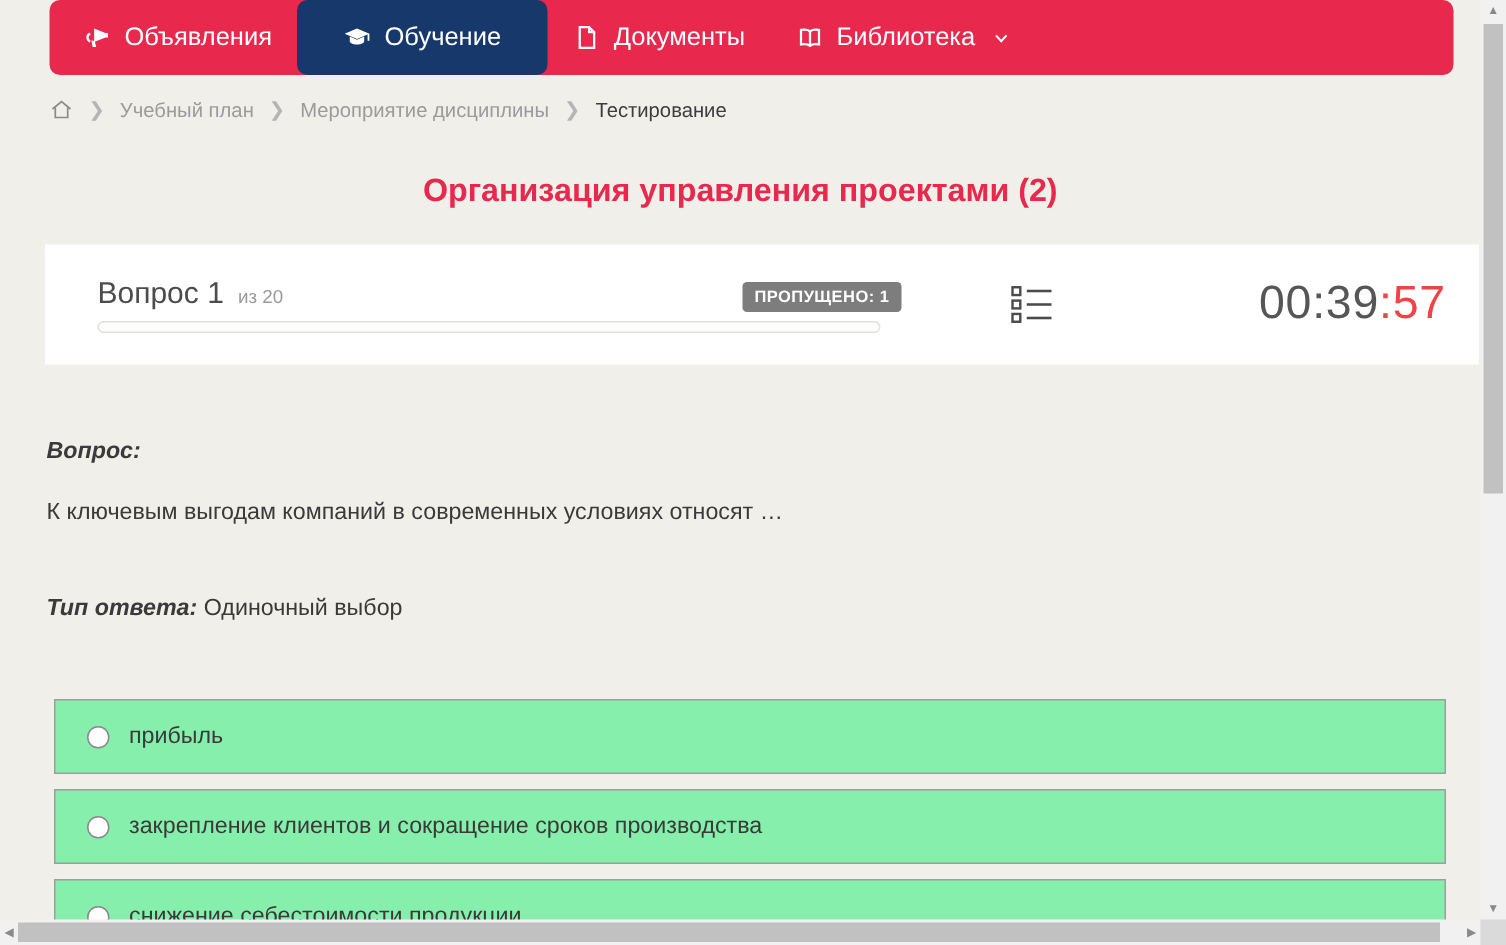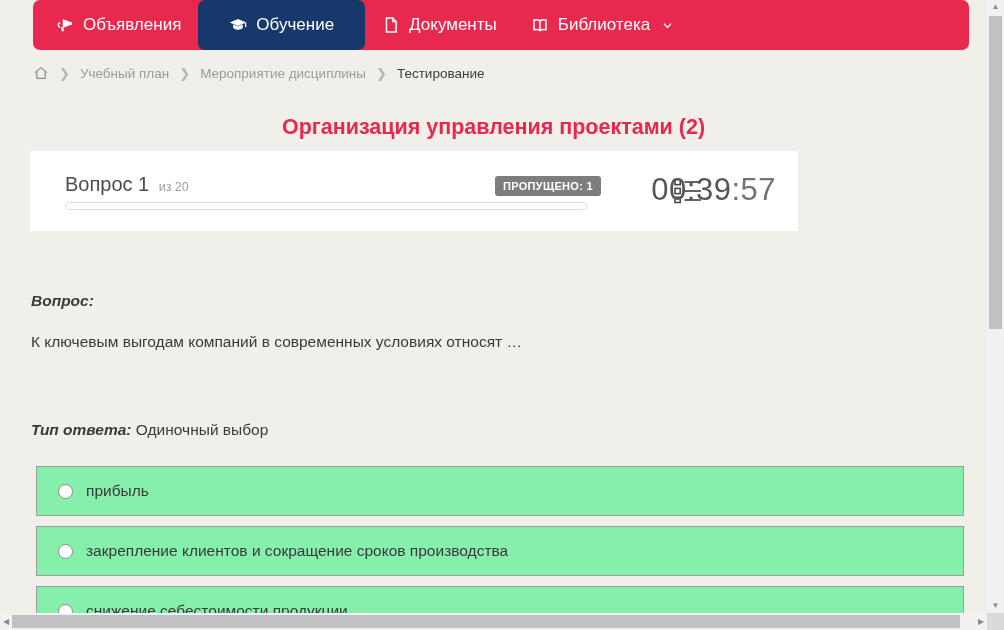--- a/index.html
+++ b/index.html
@@ -36,46 +36,46 @@
   .crumb-sep { color:#b5b5b5; font-size:13px; }
 
   
   .page-title {
     position:absolute; top:115px; left:0; width:987px;
     text-align:center; color:#e8284c; font-size:21.5px; font-weight:bold;
   }
 
   
   .qcard {
-    position:absolute; top:151px; left:30px; width:768px; height:80px;
+    position:absolute; top:163px; left:30px; width:956px; height:80px;
     background:#ffffff;
   }
   .q-number { position:absolute; left:35px; top:22px; white-space:nowrap; }
   .q-number .big { font-size:20px; color:#4c4c4c; }
   .q-number .small { font-size:12.5px; color:#9b9b9b; margin-left:5px; }
   .skip-badge {
     position:absolute; left:465px; top:25px;
     background:#7d7d7d; color:#fff; font-size:11px; font-weight:bold;
     padding:4px 8px; border-radius:3px; letter-spacing:.3px; white-space:nowrap;
   }
   .progress-track {
     position:absolute; left:35px; top:51px; width:522px; height:8px;
     background:#fdfdfc; border:1px solid #e2dfda; border-radius:4px; overflow:hidden;
   }
   .progress-fill { height:100%; background:#e8284c; border-radius:4px; }
   .qlist-icon { position:absolute; left:644px; top:27px; color:#4a4a4a; cursor:pointer; }
   .qlist-icon svg { width:28px; height:26px; display:block; }
   .timer { position:absolute; right:22px; top:21px; font-size:31px; letter-spacing:.5px; white-space:nowrap; }
   .timer .main { color:#565656; }
-  .timer .sec { color:#737373; }
+  .timer .sec { color:#ef4444; }
 
   
   .question-block { position:absolute; top:292px; left:31px; width:930px; color:#3a3a3a; font-size:15.5px; }
   .q-heading { font-weight:bold; font-style:italic; margin-bottom:22px; }
-  .q-text { margin-bottom:68px; line-height:1.35; }
+  .q-text { margin-bottom:44px; line-height:1.35; }
   .answer-type .lbl { font-weight:bold; font-style:italic; }
 
   
   .options { position:absolute; top:466px; left:36px; width:928px; }
   .option {
     background:#86efac; border:1px solid #9e9e9e; height:50px; margin-bottom:10px;
     display:flex; align-items:center; padding-left:21px; cursor:pointer;
   }
   .radio {
     width:15px; height:15px; border:1px solid #8a8a8a; border-radius:50%;

